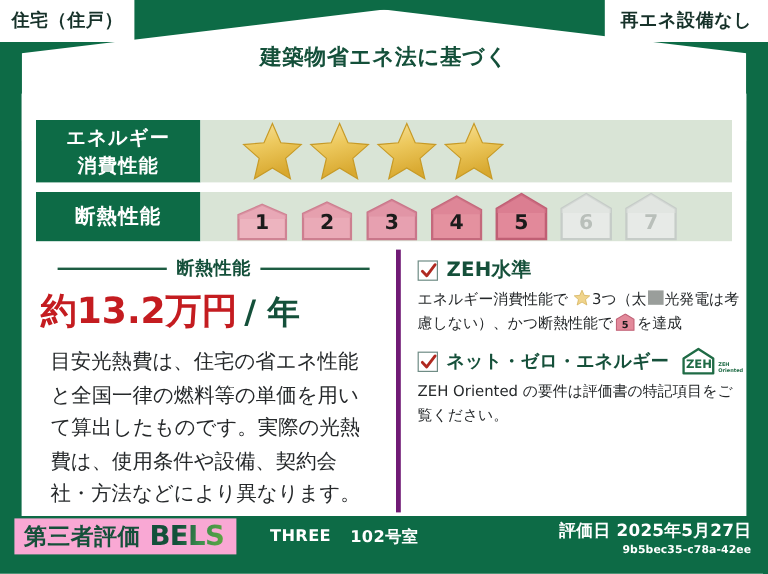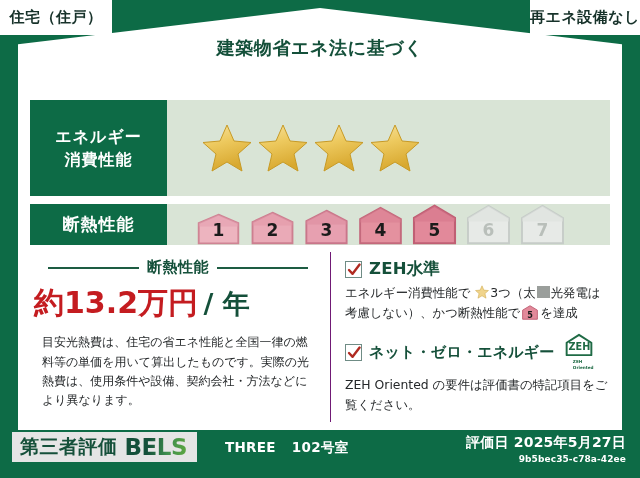--- a/index.html
+++ b/index.html
@@ -20,21 +20,21 @@
     position: absolute; top: 0;
     background: #ffffff;
     color: #17322a;
     font-weight: bold;
     font-size: 15px;
     letter-spacing: 0.5px;
     display: flex; align-items: center; justify-content: center;
     z-index: 6;
   }
   #badge-dwelling { left: 0; width: 112px; height: 35px; }
-  #badge-renewable { right: 0; width: 110px; height: 35px; text-align: right; }
+  #badge-renewable { right: 0; width: 136px; height: 35px; text-align: right; }
 
   
   #roof {
     position: absolute; left: 18px; right: 18px; top: 8px; height: 110px;
     background: #ffffff;
     clip-path: polygon(50% 0%, 100% 33%, 100% 100%, 0% 100%, 0% 33%);
     z-index: 2;
   }
   #roof-inner-fill {
     position: absolute; left: 18px; right: 18px; top: 78px; bottom: 48px;
@@ -105,42 +105,42 @@
   }
   .house.off .num { color: #b9bfba; }
 
   
   #bottom {
     flex: 1 1 auto; display: flex;
     background: #ffffff;
     margin-top: 7px;
   }
   #col-left  { width: 300px; flex: 0 0 300px; padding: 6px 8px 0 4px; }
-  #col-right { flex: 1 1 auto; border-left: 1px solid #701a75; padding: 6px 0 0 14px; }
+  #col-right { flex: 1 1 auto; border-left: 4px solid #701a75; padding: 6px 0 0 14px; }
 
   
   #cost-heading {
     display: flex; align-items: center; gap: 8px;
     color: #14503a; font-weight: bold; font-size: 15px;
     letter-spacing: 0.5px;
     padding: 0 14px;
   }
   #cost-heading .rule { flex: 1 1 auto; height: 2px; background: #1d5c42; }
 
   #cost-amount {
     text-align: left; margin-top: 6px;
     font-weight: bold; letter-spacing: 0px;
     white-space: nowrap;
   }
   #cost-value { font-size: 30px; color: #c41c20; }
   #cost-unit  { font-size: 27px; color: #14503a; }
 
   #cost-note {
     margin-top: 9px; padding: 0 8px;
-    font-size: 12px; line-height: 1.62;
+    font-size: 17px; line-height: 1.62;
     color: #25282a; text-align: left;
   }
 
   
   .check-item { margin-bottom: 7px; }
   .check-head {
     display: flex; align-items: center; gap: 7px;
     white-space: nowrap;
   }
   .checkbox {
@@ -161,36 +161,36 @@
   .inline-star { vertical-align: -2px; margin: 0 1px; }
   .redact {
     display: inline-block; width: 13px; height: 12px;
     background: #9a9e9b; vertical-align: -1px; margin: 0 1px;
   }
   .inline-badge {
     display: inline-block; vertical-align: -3px; margin: 0 2px;
   }
   #zeh-logo {
     display: inline-flex; align-items: flex-end; gap: 2px;
-    vertical-align: -5px; margin-left: 2px; flex-direction: column;
+    vertical-align: -5px; margin-left: 2px;
   }
   #zeh-logo-caption {
     font-size: 4.2px; line-height: 1.25; color: #1f6b45;
     font-weight: bold; padding-bottom: 2px; white-space: nowrap;
   }
 
   
   #footer {
     position: absolute; left: 0; right: 0; bottom: 0; height: 52px;
     z-index: 9;
     display: flex; align-items: center;
   }
   #bels-plate {
     position: absolute; left: 12px; top: 6px;
-    height: 30px; background: #e5e5e5;
+    height: 30px; background: #f9a8d4;
     display: flex; align-items: center; gap: 7px;
     padding: 0 10px 0 8px;
     text-align: right;
   }
   #bels-jp {
     font-size: 19px; font-weight: bold; color: #15503a;
     letter-spacing: 0.5px;
   }
   #bels-logo {
     font-size: 23px; font-weight: bold; letter-spacing: -0.5px;

